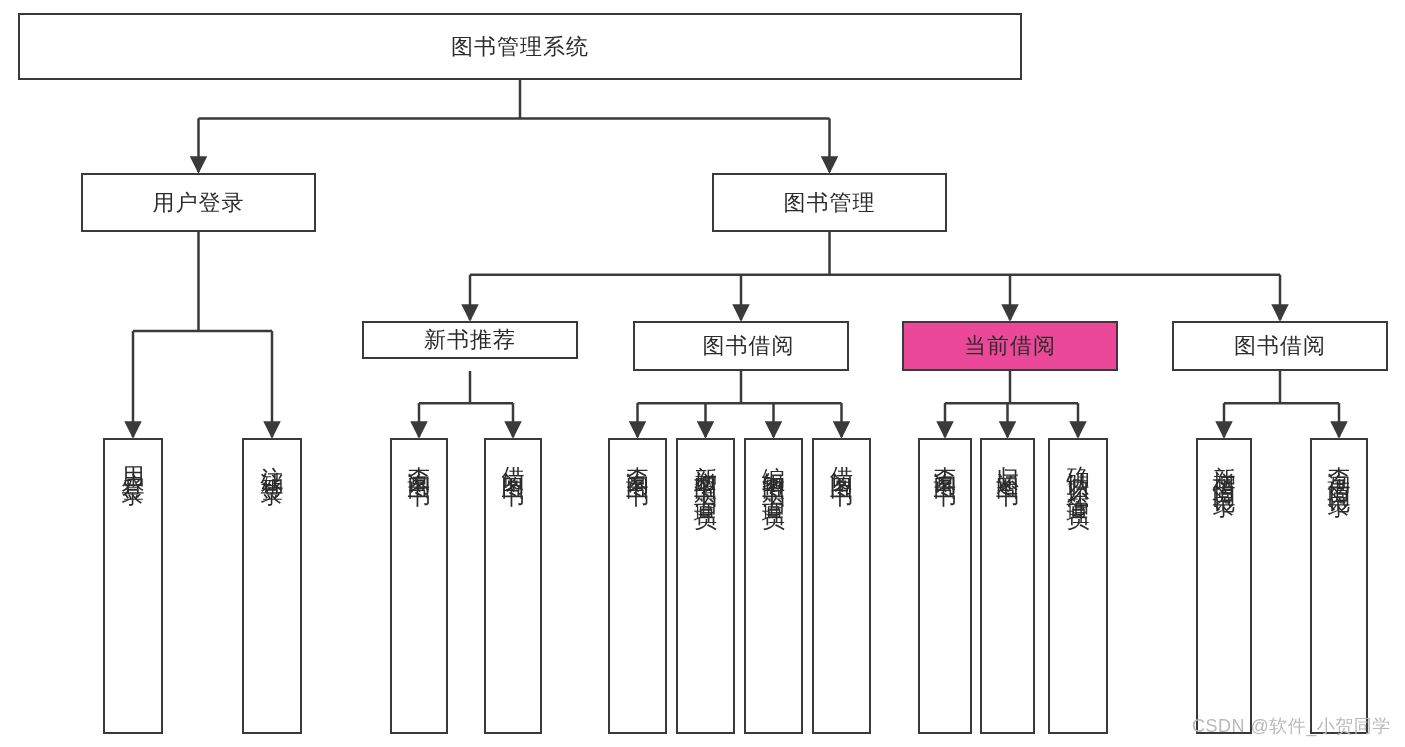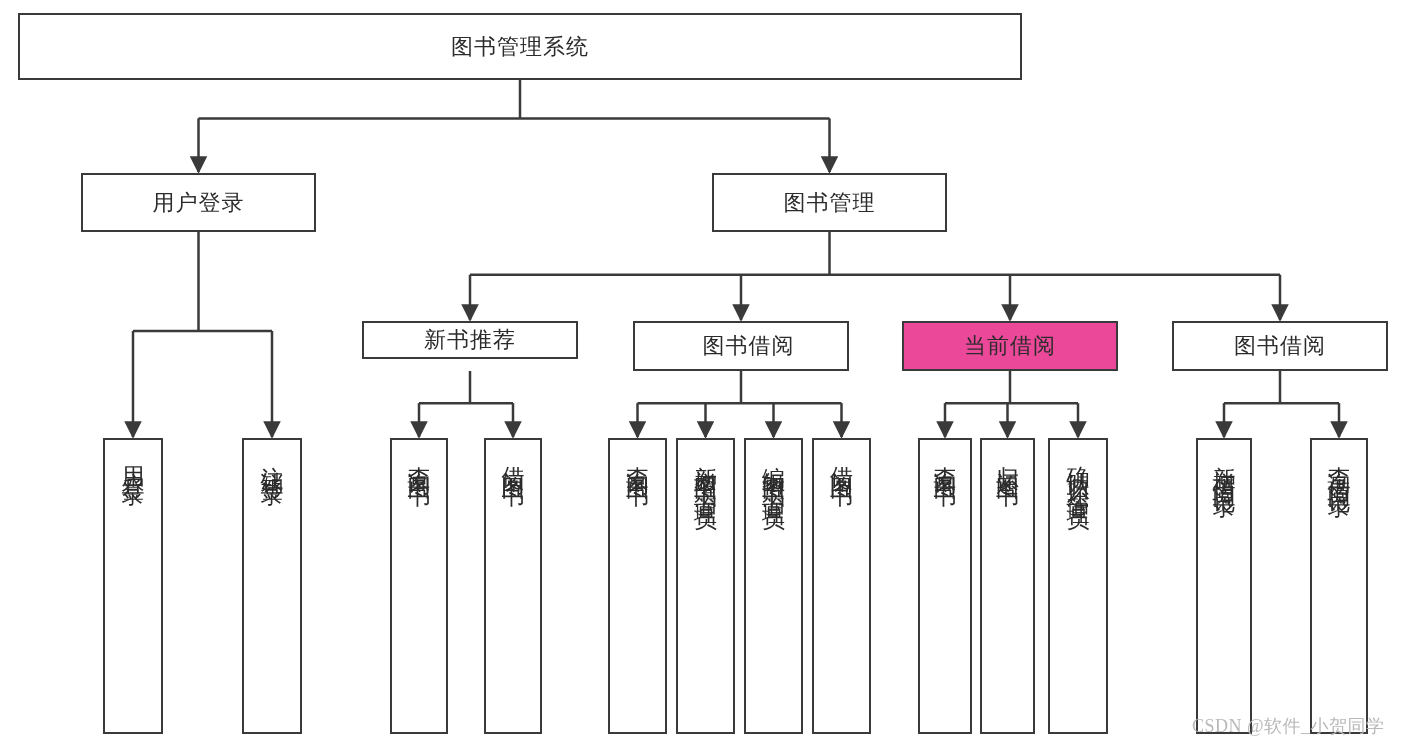--- a/index.html
+++ b/index.html
@@ -41,21 +41,20 @@
     line-height:1;
   }
   .watermark{
     position:absolute;
     left:1192px;top:714px;
     font-size:18px;
     color:#b9b9b9;
     letter-spacing:0.5px;
     white-space:nowrap;
     pointer-events:none;
-    font-family:Liberation Serif, serif;
   }
 </style>
 </head>
 <body>
 
 <svg id="diagram" viewBox="0 0 1405 747" width="1405" height="747" xmlns="http://www.w3.org/2000/svg">
   <defs>
     <marker id="arrow" viewBox="0 0 10 10" refX="9" refY="5" markerWidth="7" markerHeight="7" orient="auto-start-reverse">
       <path d="M 0 0 L 10 5 L 0 10 z" fill="#3a3a3a"></path>
     </marker>

